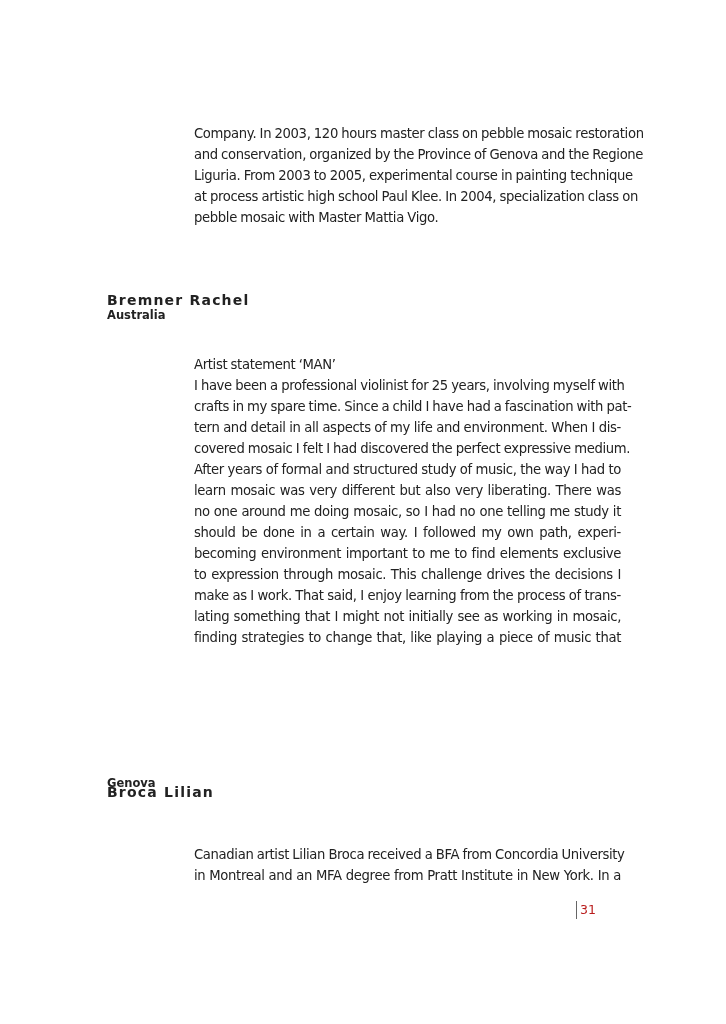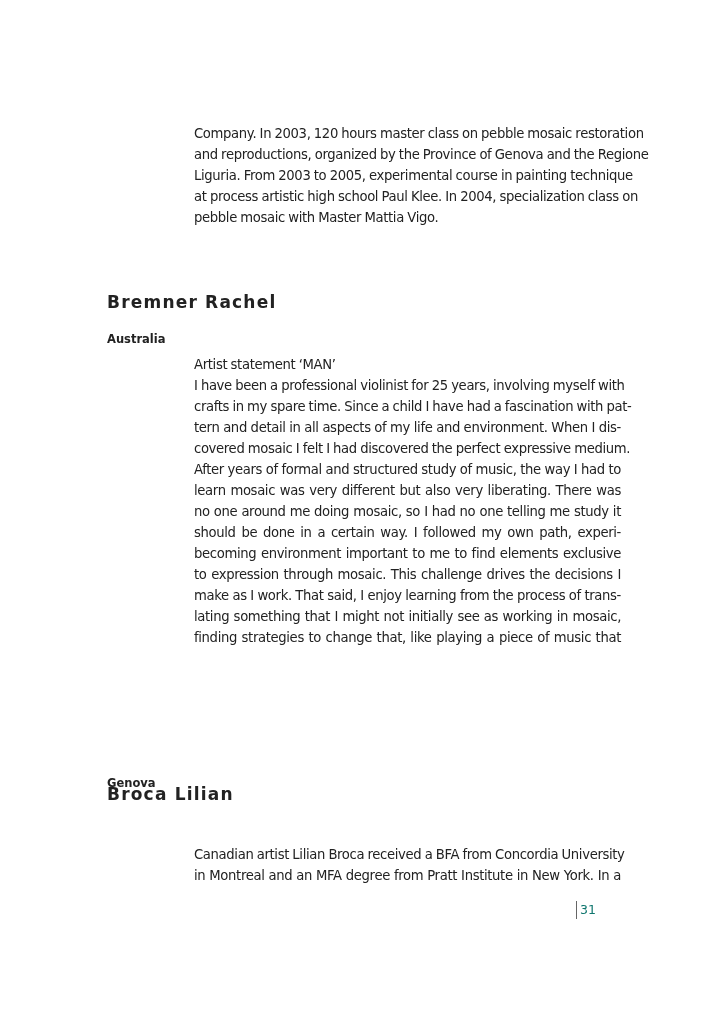--- a/index.html
+++ b/index.html
@@ -32,57 +32,57 @@
       text-align: justify;
       text-align-last: justify;
       white-space: nowrap;
     }
     .para .line.last {
       text-align-last: left;
     }
     .name {
       position: absolute;
       left: 107px;
-      font-size: 17px;
+      font-size: 14px;
       font-weight: bold;
       letter-spacing: 1.2px;
       color: #222;
     }
     .country {
       position: absolute;
       left: 107px;
       font-size: 11.5px;
       font-weight: bold;
       color: #222;
     }
     .page-number {
       position: absolute;
       left: 576px;
       top: 901px;
       height: 18px;
       border-left: 1px solid #666;
       padding-left: 3px;
       font-size: 12.5px;
       line-height: 18px;
-      color: #0f766e;
+      color: #b91c1c;
     }
   </style>
 </head>
 <body>
 
 <div class="para" style="top:123px;">
   <span class="line">Company. In 2003, 120 hours master class on pebble mosaic restoration</span>
-  <span class="line">and reproductions, organized by the Province of Genova and the Regione</span>
+  <span class="line">and conservation, organized by the Province of Genova and the Regione</span>
   <span class="line">Liguria. From 2003 to 2005, experimental course in painting technique</span>
   <span class="line">at process artistic high school Paul Klee. In 2004, specialization class on</span>
   <span class="line last">pebble mosaic with Master Mattia Vigo.</span>
 </div>
 
 <div class="name" style="top:292px;">Bremner Rachel</div>
-<div class="country" style="top:332px;">Australia</div>
+<div class="country" style="top:308px;">Australia</div>
 
 <div class="para" style="top:354px;">
   <span class="line last">Artist statement ‘MAN’</span>
   <span class="line">I have been a professional violinist for 25 years, involving myself with</span>
   <span class="line">crafts in my spare time. Since a child I have had a fascination with pat-</span>
   <span class="line">tern and detail in all aspects of my life and environment. When I dis-</span>
   <span class="line">covered mosaic I felt I had discovered the perfect expressive medium.</span>
   <span class="line">After years of formal and structured study of music, the way I had to</span>
   <span class="line">learn mosaic was very different but also very liberating. There was</span>
   <span class="line">no one around me doing mosaic, so I had no one telling me study it</span>

